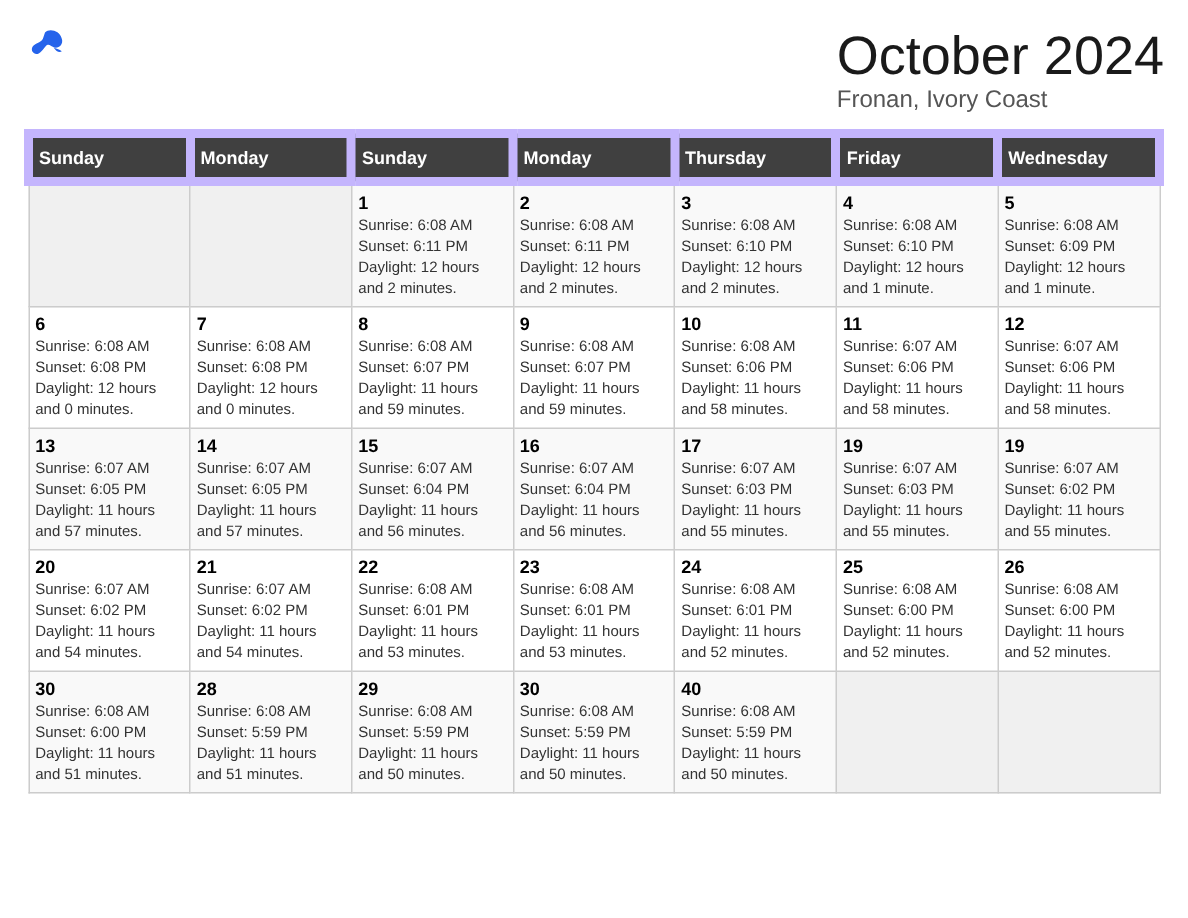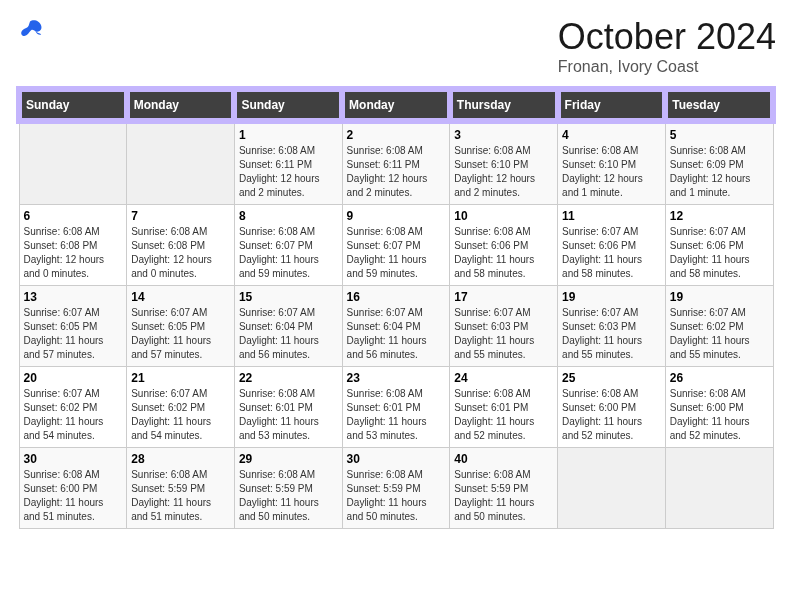--- a/index.html
+++ b/index.html
@@ -103,21 +103,21 @@
 
 <table>
   <thead>
     <tr>
     <th>Sunday</th>
         <th>Monday</th>
         <th>Sunday</th>
         <th>Monday</th>
         <th>Thursday</th>
         <th>Friday</th>
-        <th>Tuesday</th>
+        <th>Wednesday</th>
       </tr>
   </thead>
   <tbody id="calendar-body">
   <tr>
         <td class="empty"></td>
         <td class="empty"></td>
         <td>
           <span class="day-num">1</span>
           <div class="day-info" style="white-space: pre-line;">Sunrise: 6:08 AM
 Sunset: 6:11 PM

